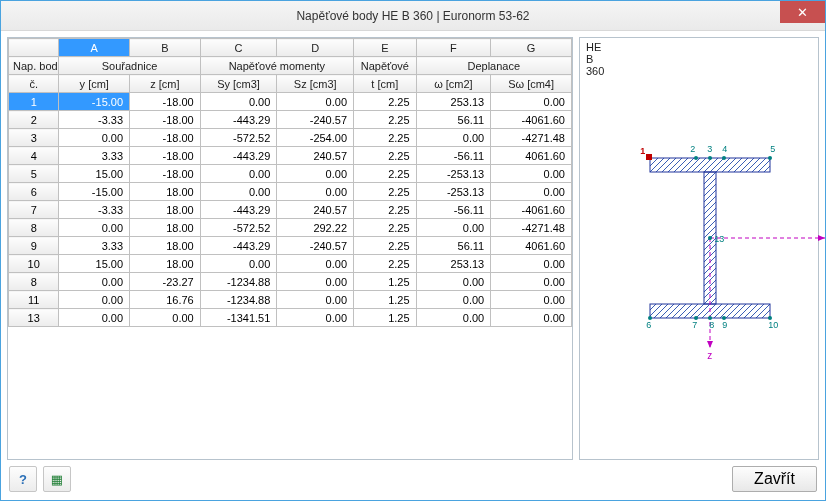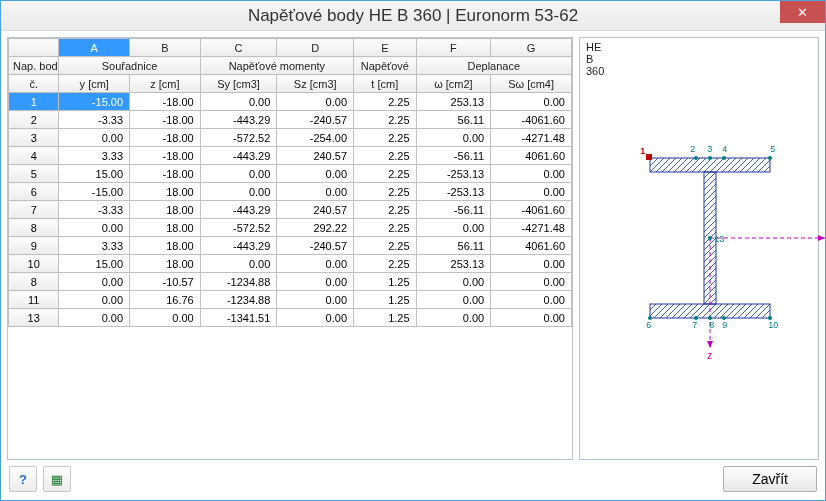--- a/index.html
+++ b/index.html
@@ -22,21 +22,21 @@
   .titlebar {
     height: 30px;
     background: linear-gradient(#f5f5f5,#eaeaea);
     border-bottom: 1px solid #d8d8d8;
     display: flex;
     align-items: center;
     justify-content: center;
     position: relative;
   }
   .titlebar .title {
-    font-size: 17px;
+    font-size: 12px;
     color: #333;
   }
   .close-btn {
     position: absolute;
     right: 0; top: 0;
     width: 45px; height: 22px;
     background: #c75050;
     color: #fff;
     display: flex;
     align-items: center;
@@ -153,22 +153,22 @@
   .btn {
     min-width: 80px;
     height: 26px;
     border: 1px solid #adadad;
     background: linear-gradient(#fdfdfd,#e8e8e8);
     border-radius: 2px;
     display: flex;
     align-items: center;
     justify-content: center;
     cursor: pointer;
-    font-size: 14px;
-    padding: 0 28px;
+    font-size: 16px;
+    padding: 0 21px;
   }
   .small-icon-btn {
     width: 28px; height: 26px;
     border: 1px solid #c6c6c6;
     background: linear-gradient(#fdfdfd,#ececec);
     border-radius: 2px;
     display: flex;
     align-items: center;
     justify-content: center;
     cursor: pointer;
@@ -340,21 +340,21 @@
                 <td class="data">18.00</td>
                 <td class="data">0.00</td>
                 <td class="data">0.00</td>
                 <td class="data">2.25</td>
                 <td class="data">253.13</td>
                 <td class="data">0.00</td>
               </tr>
               <tr>
                 <td class="rowhead">8</td>
                 <td class="data">0.00</td>
-                <td class="data">-10.57</td>
+                <td class="data">-23.27</td>
                 <td class="data">-1234.88</td>
                 <td class="data">0.00</td>
                 <td class="data">1.25</td>
                 <td class="data">0.00</td>
                 <td class="data">0.00</td>
               </tr>
               <tr>
                 <td class="rowhead">11</td>
                 <td class="data">0.00</td>
                 <td class="data">16.76</td>

